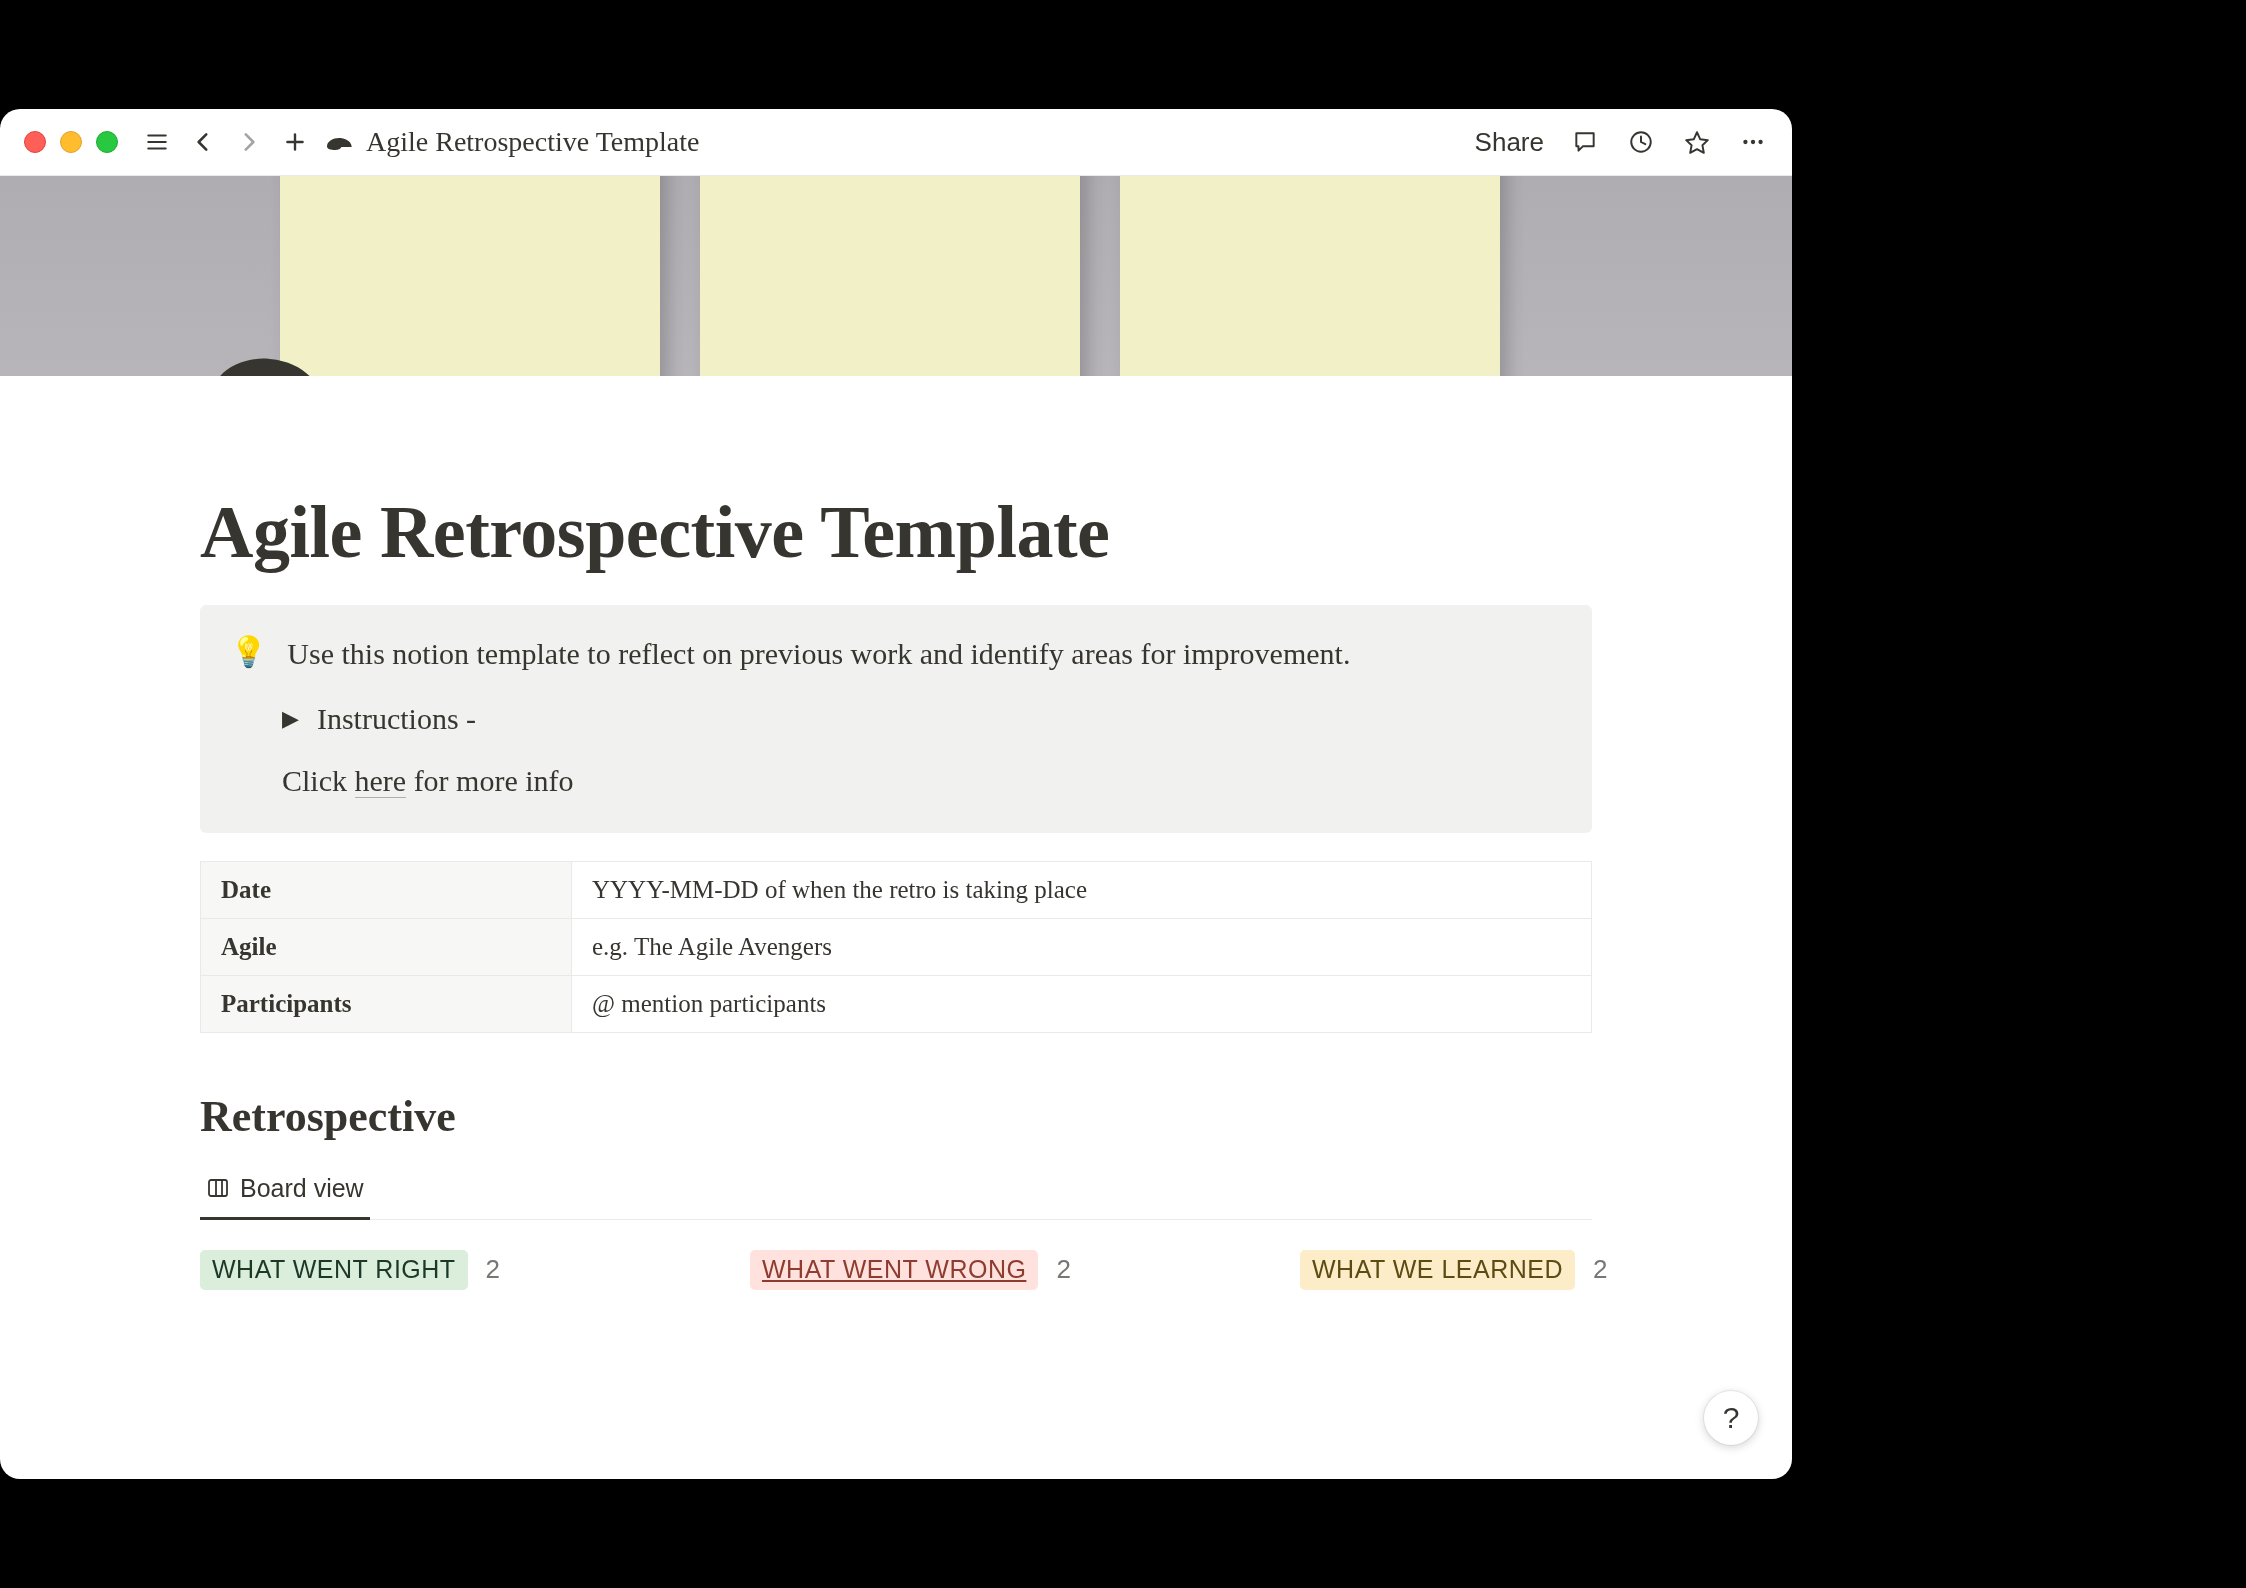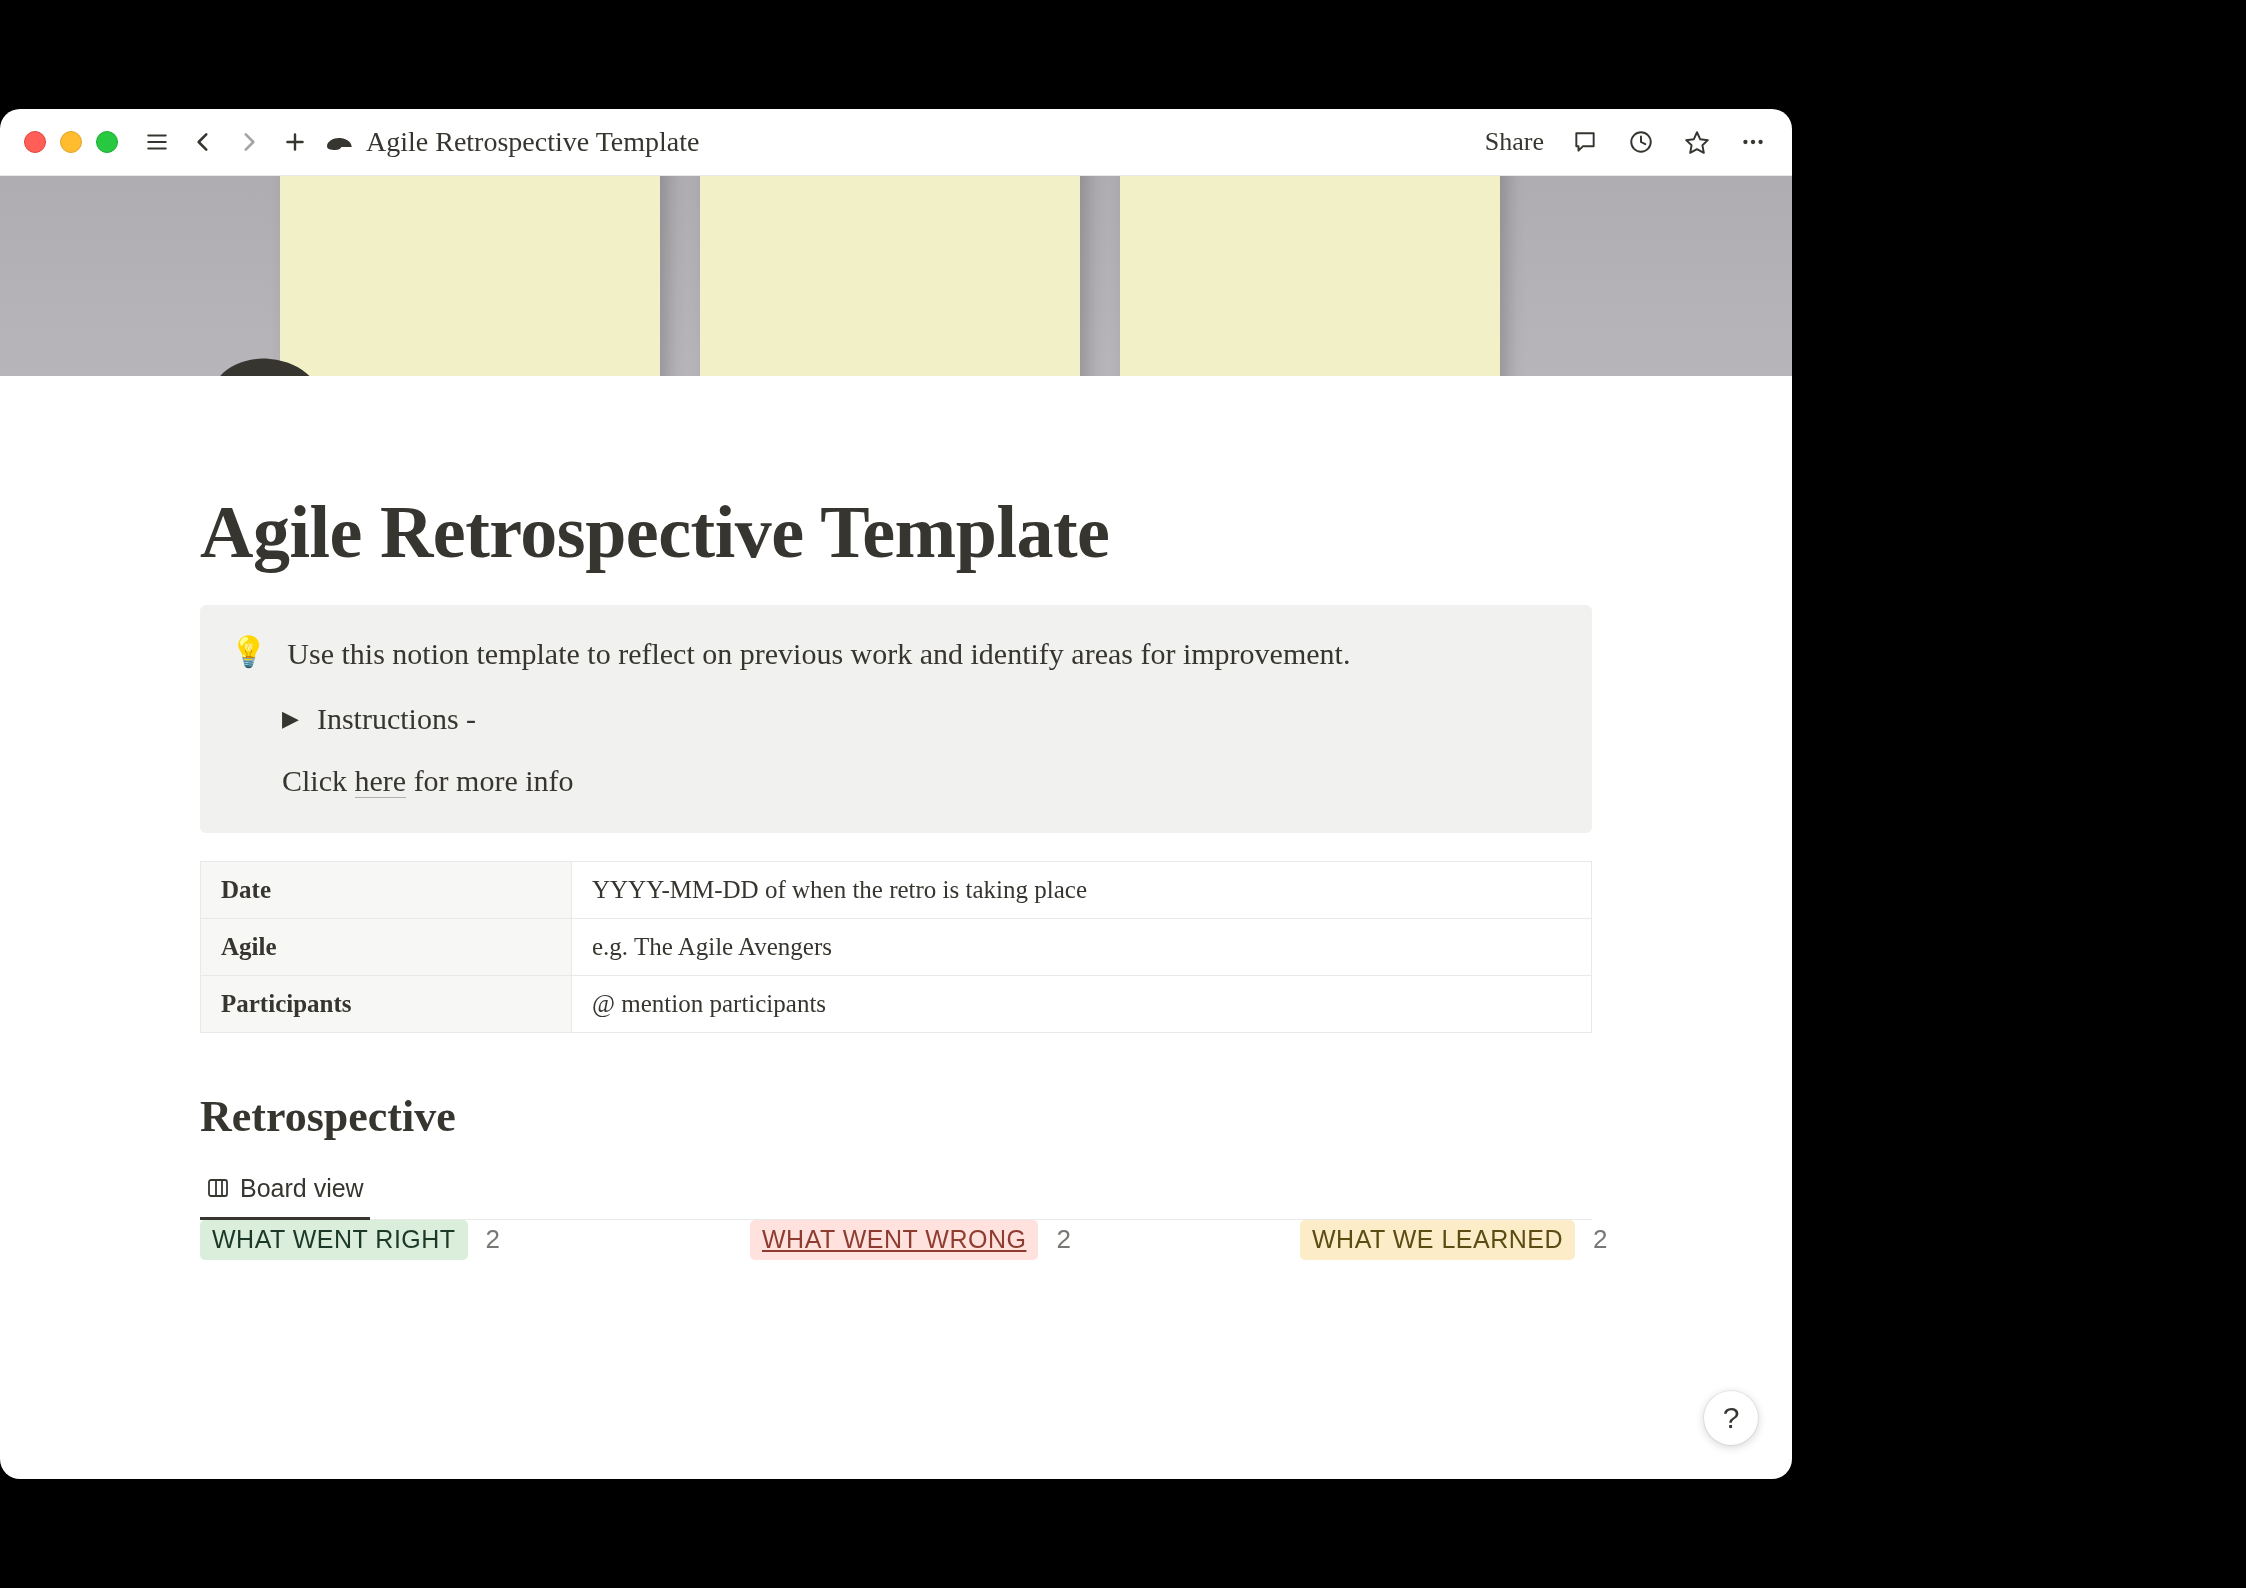--- a/index.html
+++ b/index.html
@@ -62,21 +62,21 @@
   .dot.grn{background:#28c840;border:1px solid #1ead33;}
   .ib{display:inline-flex;align-items:center;justify-content:center;width:34px;height:34px;color:var(--text);}
   .ib svg{width:26px;height:26px;}
   .ib.fade svg{opacity:.45}
   .crumb-icon svg{width:30px;height:22px;display:block;}
   .crumb-title{font-family:var(--serif);font-size:28px;}
   .spacer{flex:1;}
   .share{font-size:26px;color:var(--text);}
   .topright-icon{width:30px;height:30px;display:inline-flex;align-items:center;justify-content:center;color:var(--text);}
   .topright-icon svg{width:26px;height:26px;}
-  .right-group{display:flex;align-items:center;gap:26px;font-family:Liberation Serif, serif;}
+  .right-group{display:flex;align-items:center;gap:26px;}
 
   
   .cover{
     position:relative;
     height:200px;
     flex:0 0 200px;
     background:linear-gradient(#b0adb2,#b8b5ba);
     overflow:hidden;
   }
   .notes-row{
@@ -168,20 +168,21 @@
     padding:10px 6px 14px 6px;
     border-bottom:3px solid var(--text);
     margin-bottom:-1px;
   }
   .tab svg{width:24px;height:24px;}
 
   
   .board{
     display:flex;
     gap:40px;
+    margin-top:30px;
     align-items:flex-start;
   }
   .col{
     flex:0 0 510px;
     display:flex;
     align-items:center;
     gap:18px;
   }
   .tag{
     display:inline-block;

